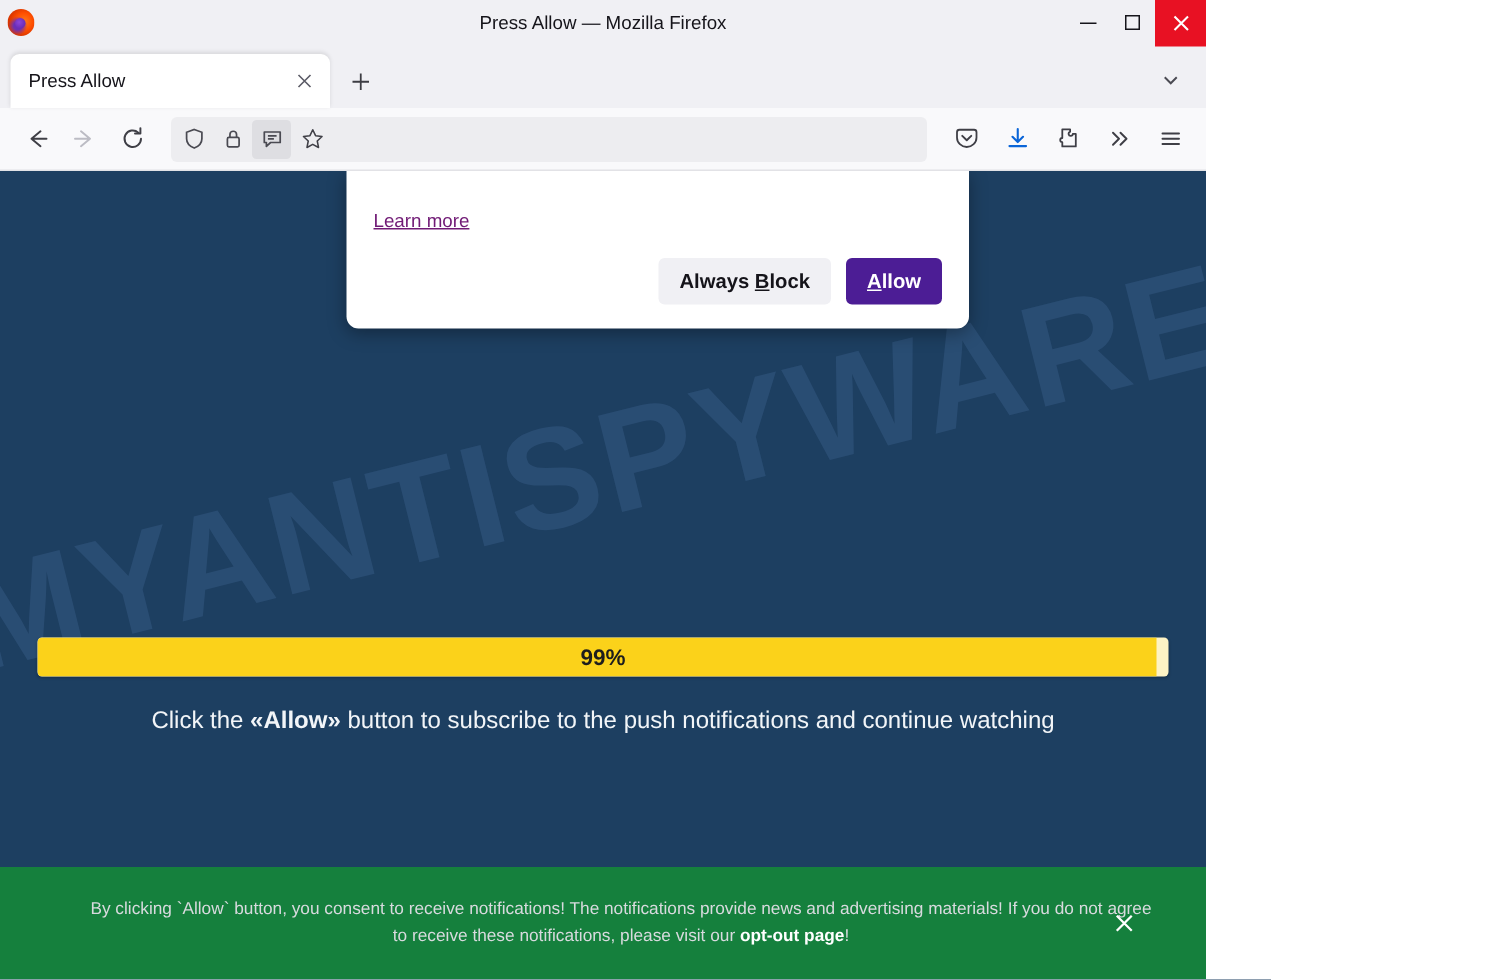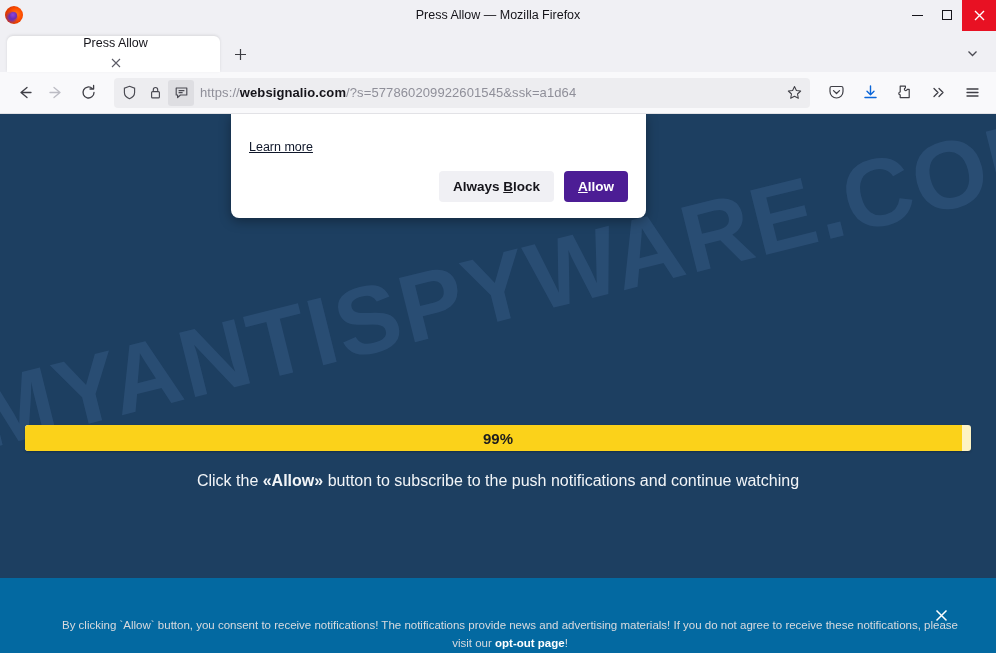--- a/index.html
+++ b/index.html
@@ -6,21 +6,21 @@
 
   html, body {
     width: 996px;
     height: 653px;
     overflow: hidden;
     font-family: "Liberation Sans", sans-serif;
   }
 
   #app {
     position: relative;
-    width: 996px;
+    width: 804px;
     height: 653px;
     background: #f0f0f4;
     overflow: hidden;
   }
 
   
   .titlebar {
     position: relative;
     height: 31px;
     background: #f0f0f4;
@@ -92,21 +92,20 @@
   .tab {
     width: 213px;
     height: 36px;
     background: #ffffff;
     border-radius: 6px 6px 0 0;
     display: flex;
     align-items: center;
     padding: 0 8px 0 12px;
     box-shadow: 0 -1px 3px rgba(0,0,0,.10);
     margin-left: 3px;
-    flex-direction: column;
   }
   .tab-title {
     font-size: 12.5px;
     color: #15141a;
     flex: 1;
     white-space: nowrap;
     overflow: hidden;
     text-overflow: ellipsis;
   }
   .tab-close {
@@ -295,21 +294,21 @@
     border: 2px solid #0a5fb4;
     border-radius: 4px;
     display: flex; align-items: center; justify-content: center;
     font-size: 13px;
     color: #15141a;
     background: #fff;
   }
   .perm-learn {
     margin-top: 10px;
     font-size: 12.5px;
-    color: #0f172a;
+    color: #701a75;
     text-decoration: underline;
     display: inline-block;
   }
   .perm-actions {
     margin-top: 16px;
     display: flex;
     justify-content: flex-end;
     gap: 10px;
   }
   .btn {
@@ -442,21 +441,20 @@
             <path d="M5.3 6.6 V4.7 A2.2 2.2 0 0 1 9.7 4.7 V6.6" stroke="#4a4a52" stroke-width="1.15" fill="none"></path>
           </svg>
         </span>
         <span class="ident-btn active">
           <svg width="15" height="15" viewBox="0 0 15 15">
             <path d="M2.2 3 H12.8 V10 H6.4 L3.6 12.6 V10 H2.2 Z" stroke="#4a4a52" stroke-width="1.15" fill="none" stroke-linejoin="round"></path>
             <path d="M4.6 5.6 H10.4 M4.6 7.6 H8.6" stroke="#4a4a52" stroke-width="1.1"></path>
           </svg>
         </span>
       </div>
-      <div class="url-text"><span>https://</span><b>websignalio.com</b><span>/?s=577860209922601545&amp;ssk=a1d64</span></div>
       <div class="url-star">
         <svg width="15" height="15" viewBox="0 0 16 16">
             <path d="M8 1.6 L10 5.8 L14.6 6.4 L11.2 9.6 L12.1 14.2 L8 12 L3.9 14.2 L4.8 9.6 L1.4 6.4 L6 5.8 Z" stroke="#3f3f46" stroke-width="1.1" fill="none" stroke-linejoin="round"></path>
           </svg>
       </div>
     </div>
 
     <div class="toolbar-right">
       <div class="tb-icon">
         <svg width="17" height="17" viewBox="0 0 17 17">
@@ -500,21 +498,21 @@
     <div class="cta-text"><span>Click the </span><b>«Allow»</b><span> button to subscribe to the push notifications and continue watching</span></div>
 
     <div class="perm-dialog">
       <a class="perm-learn" href="#">Learn more</a>
       <div class="perm-actions">
         <button class="btn btn-block"><span>Always </span><u>B</u><span>lock</span></button>
         <button class="btn btn-allow"><u>A</u><span>llow</span></button>
       </div>
     </div>
 
-    <div class="consent" style="background: #0369a1; align-items: flex-end;">
+    <div class="consent" style="background: #15803d;">
       <div class="consent-text"><span>By clicking `Allow` button, you consent to receive notifications! The notifications provide news and advertising materials! If you do not agree to receive these</span> <span>notifications, please visit our </span><a href="#">opt-out page</a><span>!</span></div>
       <div class="consent-close">
         <svg width="13" height="13" viewBox="0 0 13 13">
             <path d="M1.5 1.5 L11.5 11.5 M11.5 1.5 L1.5 11.5" stroke="#ffffff" stroke-width="1.5" fill="none"></path>
           </svg>
       </div>
     </div>
 
   </div>
 </div>

